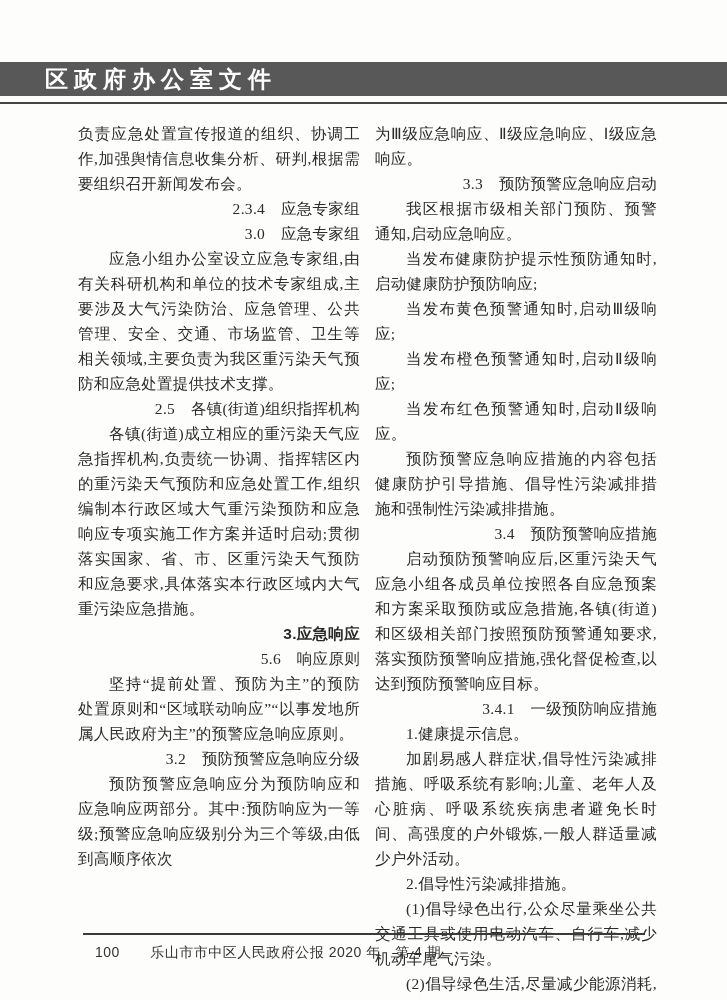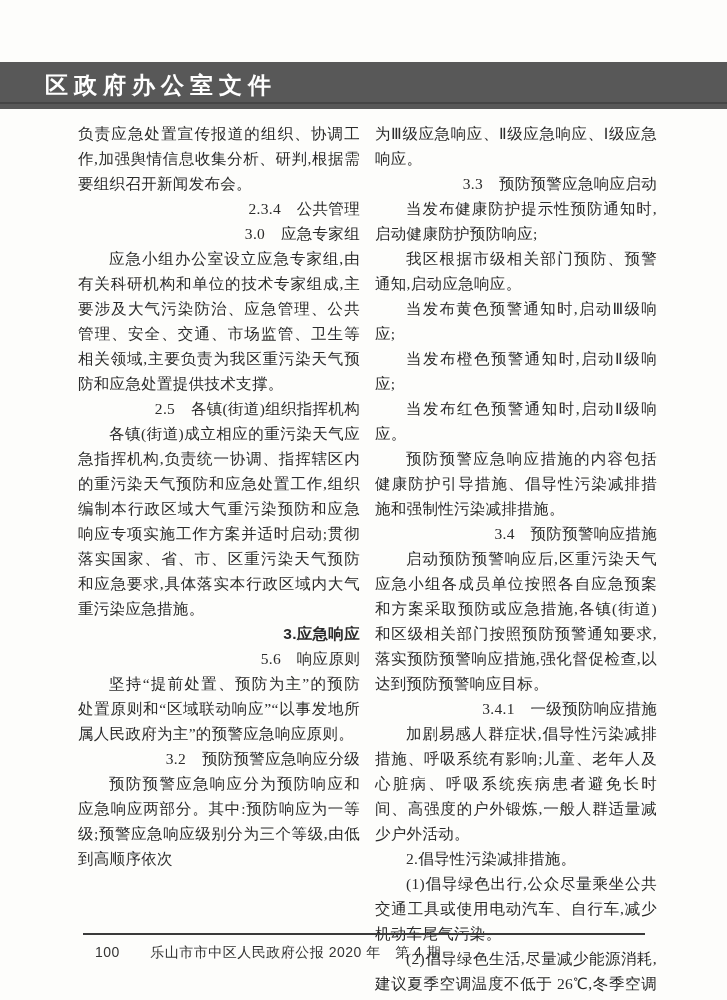--- a/index.html
+++ b/index.html
@@ -6,21 +6,21 @@
   body {
     width: 727px; height: 1000px;
     background: #fdfdfb;
     font-family: "Liberation Serif", serif;
     position: relative;
     overflow: hidden;
   }
   .page { position: absolute; inset: 0; }
 
   .header-bar {
-    position: absolute; top: 62px; left: 0; right: 0; height: 47px;
+    position: absolute; top: 62px; left: 0; right: 0; height: 34px;
     background: #585858;
     display: flex; align-items: center;
   }
   .header-title {
     margin-left: 45px;
     color: #ffffff;
     font-family: "Liberation Sans", sans-serif;
     font-weight: bold;
     font-size: 23px;
     letter-spacing: 6px;
@@ -76,43 +76,44 @@
 <div class="page">
 
   <div class="header-bar">
     <span class="header-title">区政府办公室文件</span>
   </div>
   <div class="header-rule"></div>
 
   <div class="content">
     <div class="column">
         <p class="para body-first">负责应急处置宣传报道的组织、协调工作,加强舆情信息收集分析、研判,根据需要组织召开新闻发布会。</p>
-        <p class="para heading">2.3.4　公共管理</p>
+        <p class="para heading">2.3.4　应急专家组</p>
         <p class="para heading">3.0　应急专家组</p>
         <p class="para body">应急小组办公室设立应急专家组,由有关科研机构和单位的技术专家组成,主要涉及大气污染防治、应急管理、公共管理、安全、交通、市场监管、卫生等相关领域,主要负责为我区重污染天气预防和应急处置提供技术支撑。</p>
         <p class="para heading">2.5　各镇(街道)组织指挥机构</p>
         <p class="para body">各镇(街道)成立相应的重污染天气应急指挥机构,负责统一协调、指挥辖区内的重污染天气预防和应急处置工作,组织编制本行政区域大气重污染预防和应急响应专项实施工作方案并适时启动;贯彻落实国家、省、市、区重污染天气预防和应急要求,具体落实本行政区域内大气重污染应急措施。</p>
         <p class="para heading-bold">3.应急响应</p>
         <p class="para heading">5.6　响应原则</p>
         <p class="para body">坚持“提前处置、预防为主”的预防处置原则和“区域联动响应”“以事发地所属人民政府为主”的预警应急响应原则。</p>
         <p class="para heading">3.2　预防预警应急响应分级</p>
         <p class="para body">预防预警应急响应分为预防响应和应急响应两部分。其中:预防响应为一等级;预警应急响应级别分为三个等级,由低到高顺序依次</p>
       </div>
     <div class="column">
         <p class="para body-first">为Ⅲ级应急响应、Ⅱ级应急响应、Ⅰ级应急响应。</p>
         <p class="para heading">3.3　预防预警应急响应启动</p>
+        <p class="para body">我区根据市级相关部门预防、预警通知,启动应急响应。</p>
         <p class="para body">当发布健康防护提示性预防通知时,启动健康防护预防响应;</p>
-        <p class="para body">我区根据市级相关部门预防、预警通知,启动应急响应。</p>
         <p class="para body">当发布黄色预警通知时,启动Ⅲ级响应;</p>
         <p class="para body">当发布橙色预警通知时,启动Ⅱ级响应;</p>
         <p class="para body">当发布红色预警通知时,启动Ⅱ级响应。</p>
         <p class="para body">预防预警应急响应措施的内容包括健康防护引导措施、倡导性污染减排措施和强制性污染减排措施。</p>
         <p class="para heading">3.4　预防预警响应措施</p>
         <p class="para body">启动预防预警响应后,区重污染天气应急小组各成员单位按照各自应急预案和方案采取预防或应急措施,各镇(街道)和区级相关部门按照预防预警通知要求,落实预防预警响应措施,强化督促检查,以达到预防预警响应目标。</p>
         <p class="para heading">3.4.1　一级预防响应措施</p>
+        <p class="para body">1.健康提示信息。</p>
         <p class="para body">加剧易感人群症状,倡导性污染减排措施、呼吸系统有影响;儿童、老年人及心脏病、呼吸系统疾病患者避免长时间、高强度的户外锻炼,一般人群适量减少户外活动。</p>
         <p class="para body">2.倡导性污染减排措施。</p>
         <p class="para body">(1)倡导绿色出行,公众尽量乘坐公共交通工具或使用电动汽车、自行车,减少机动车尾气污染。</p>
         <p class="para body">(2)倡导绿色生活,尽量减少能源消耗,建议夏季空调温度不低于 26℃,冬季空调温度不</p>
       </div>
   </div>
 
   <div class="footer">
     <div class="footer-rule"></div>
     <div class="footer-text">

